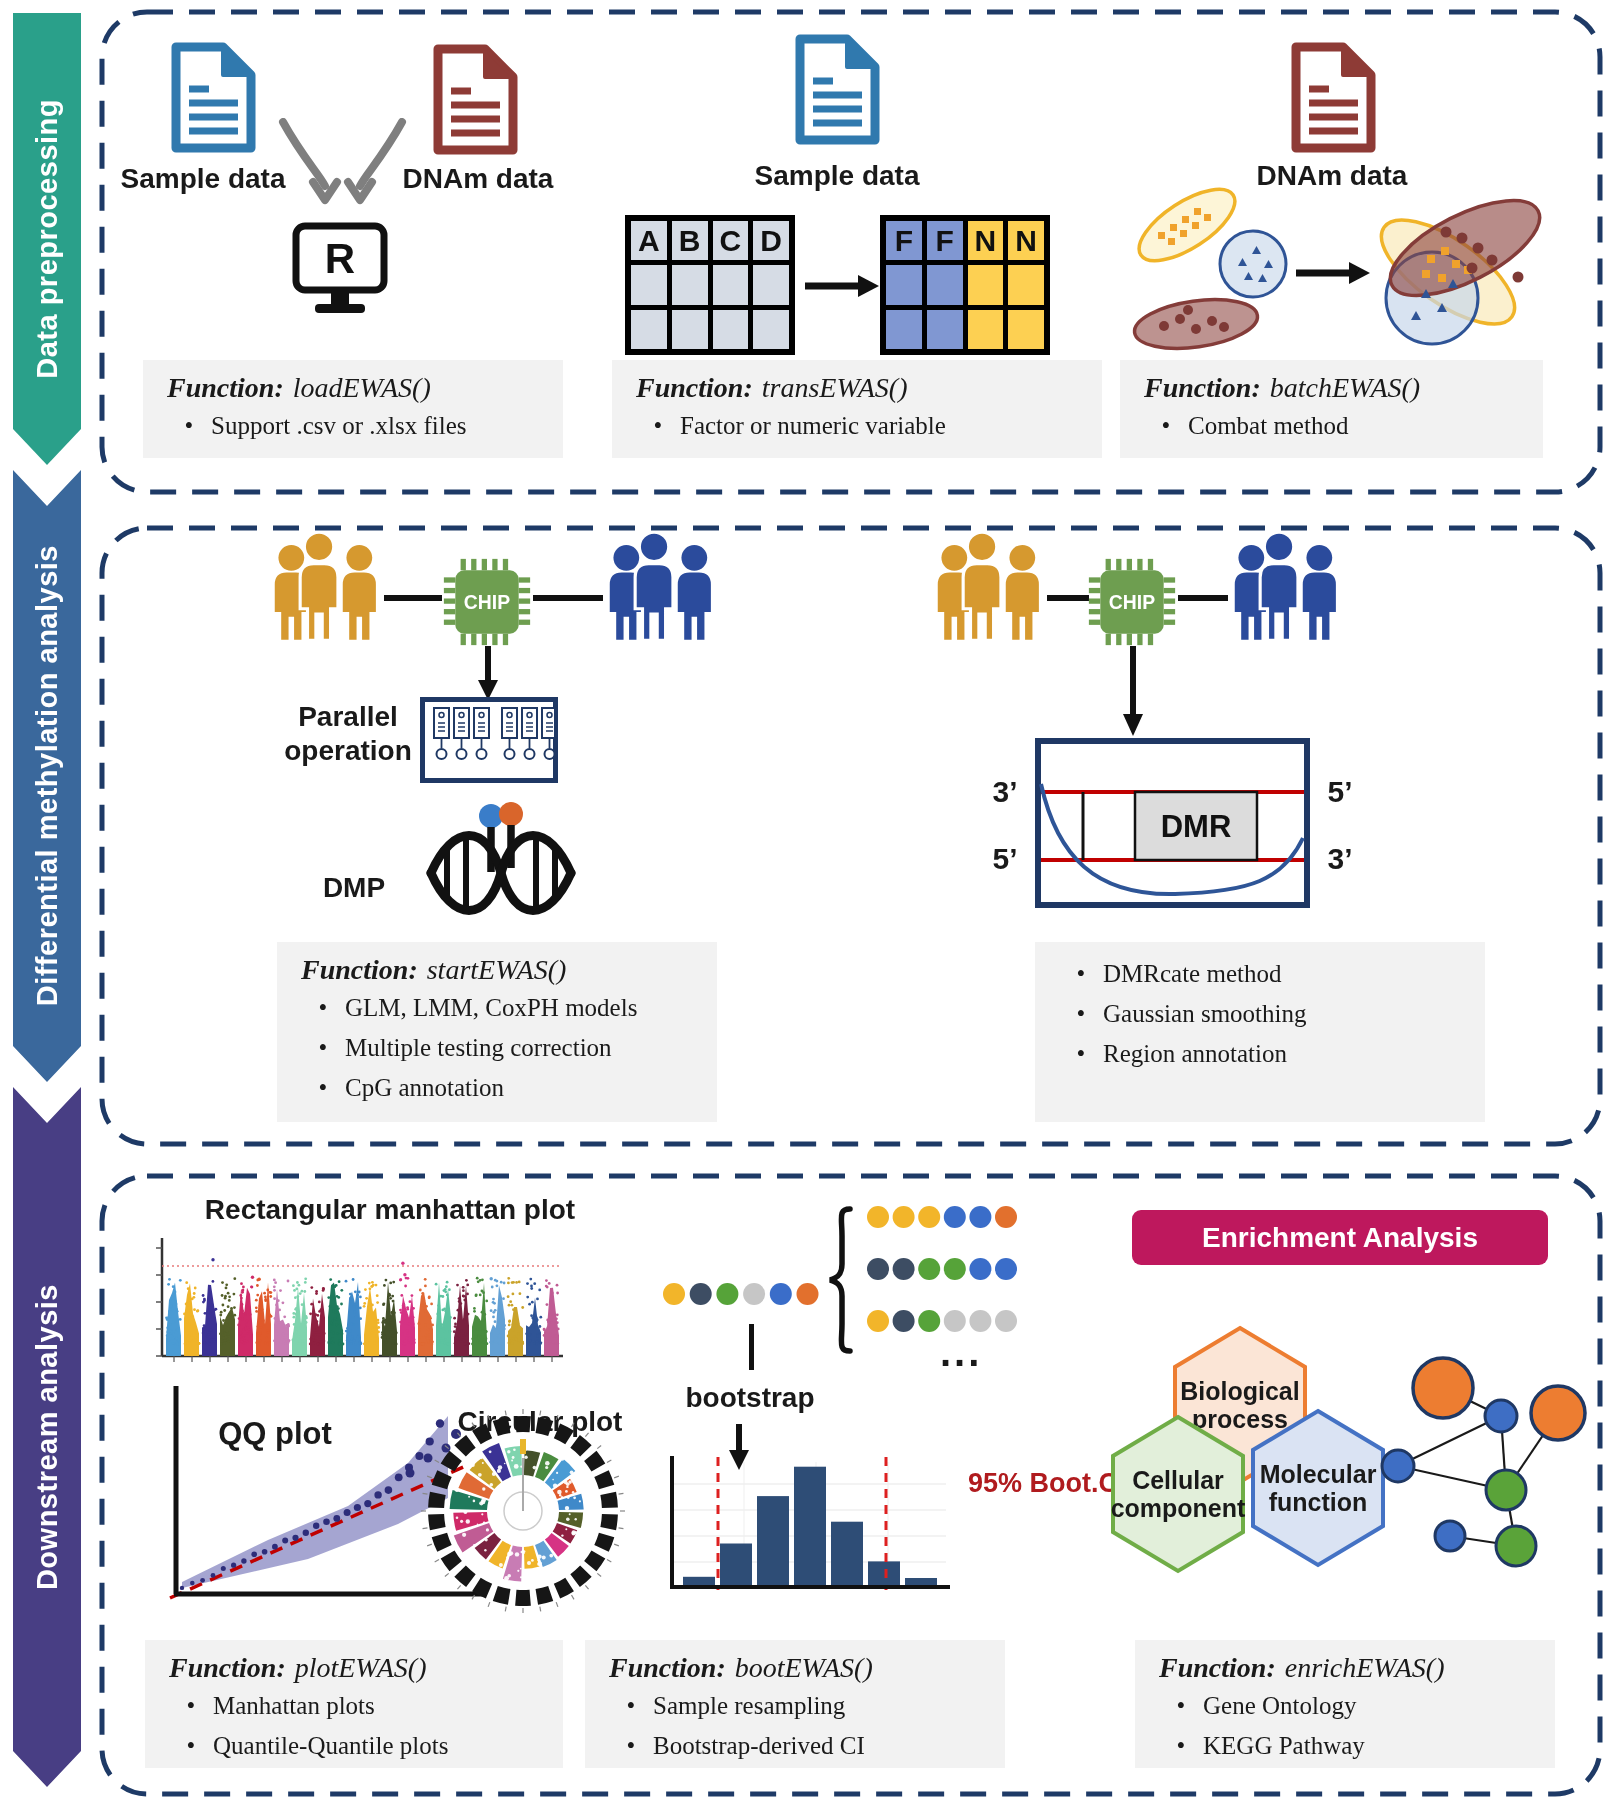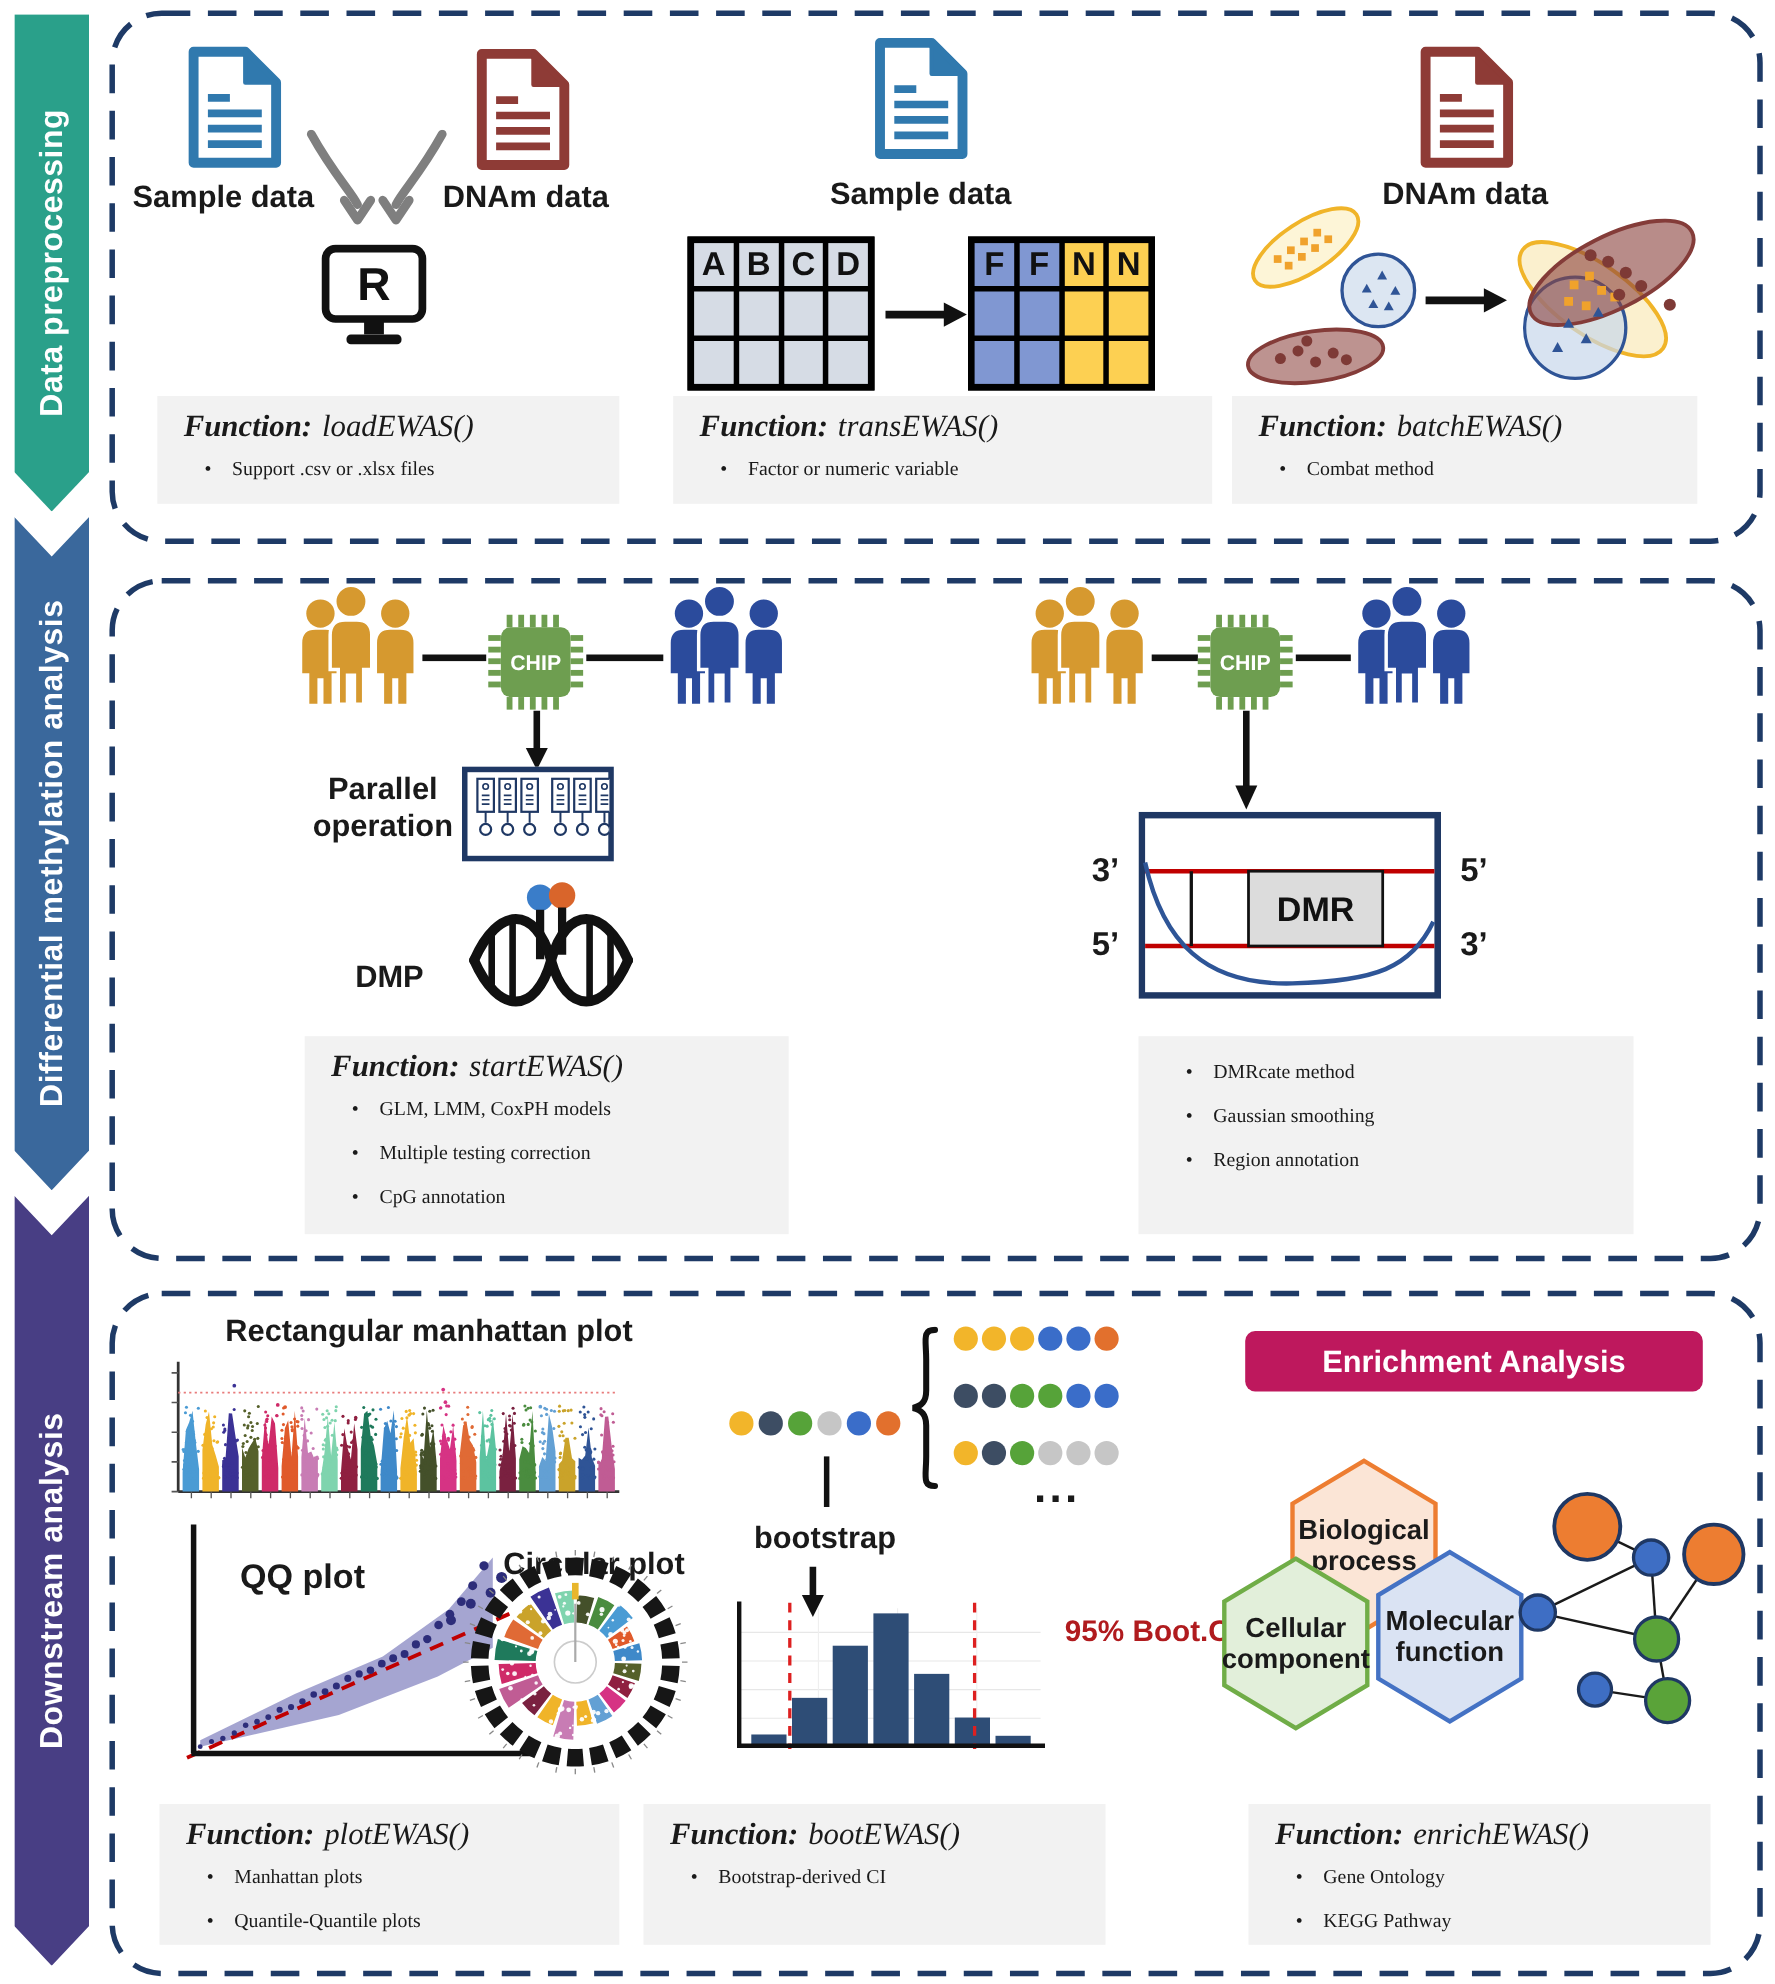--- a/index.html
+++ b/index.html
@@ -7,21 +7,21 @@
           font-family:"Liberation Sans","DejaVu Sans",sans-serif;color:#1a1a1a;}
   .abs{position:absolute;}
   .banner{position:absolute;left:13px;width:68px;display:flex;align-items:center;justify-content:center;}
   .banner-first{clip-path:polygon(0 0,100% 0,100% calc(100% - 36px),50% 100%,0 calc(100% - 36px));}
   .banner-next{clip-path:polygon(0 0,50% 36px,100% 0,100% calc(100% - 36px),50% 100%,0 calc(100% - 36px));}
   .vlabel{writing-mode:vertical-rl;transform:rotate(180deg);color:#fff;font-weight:bold;font-size:29px;letter-spacing:.5px;white-space:nowrap;}
   .fn-box{position:absolute;background:#f2f2f2;padding:12px 0 0 24px;box-sizing:border-box;font-family:Liberation Serif, serif;}
   .fn-title{font-size:28px;font-style:italic;height:34px;line-height:32px;white-space:nowrap;}
   .fn-label{font-weight:bold;}
   .fn-name{font-weight:normal;margin-left:9px;}
-  .bullet{font-size:18px;line-height:40px;display:flex;white-space:nowrap;}
+  .bullet{font-size:25px;line-height:40px;display:flex;white-space:nowrap;}
   .bullet::before{content:"•";width:44px;text-align:center;flex:0 0 44px;}
   .lbl{position:absolute;font-weight:bold;font-size:28px;text-align:center;}
   .prime{position:absolute;font-weight:bold;font-size:30px;width:44px;text-align:center;}
   .tbl{position:absolute;display:grid;grid-template-columns:repeat(4,1fr);grid-template-rows:repeat(3,1fr);
        gap:5px;background:#000;border:6px solid #000;box-sizing:border-box;}
   .tbl .cell{display:flex;align-items:center;justify-content:center;font-weight:bold;font-size:30px;color:#111;}
   .cell-gray{background:#d6dce5;} .cell-blue{background:#8097d2;} .cell-yellow{background:#fdd052;}
   .hex{position:absolute;width:140px;height:160px;}
   .hex-label{position:absolute;inset:0;display:flex;align-items:center;justify-content:center;
              text-align:center;font-weight:bold;font-size:25px;line-height:1.12;padding:0 16px;}
@@ -1540,20 +1540,21 @@
       <line x1="60" y1="5" x2="60" y2="138" stroke="#dd2020" stroke-width="3" stroke-dasharray="9 7"></line>
       <line x1="228" y1="5" x2="228" y2="138" stroke="#dd2020" stroke-width="3" stroke-dasharray="9 7"></line>
       <line x1="14" y1="4" x2="14" y2="135" stroke="#111" stroke-width="4"></line>
       <line x1="12" y1="135" x2="292" y2="135" stroke="#111" stroke-width="4"></line>
     </svg>
   <div class="ci-label" style="left:968px;top:1468px;">95% Boot.CI</div>
   <div class="fn-box" style="left:585px;top:1640px;width:420px;height:128px;">
     <div class="fn-title">
       <span class="fn-label">Function:</span><span class="fn-name">bootEWAS()</span>
     </div>
+    <div class="bullet">Sample resampling</div>
     <div class="bullet">Bootstrap-derived CI</div>
   </div>
 
   <div class="enrich-header" style="left:1132px;top:1210px;width:416px;height:55px;">
     <span>Enrichment Analysis</span>
   </div>
   <div class="hex" style="left:1170px;top:1325px;">
     <svg width="140" height="160">
         <polygon points="70,3 135,42 135,118 70,157 5,118 5,42" fill="#fbe5d6" stroke="#ed7d31" stroke-width="4"></polygon>
       </svg>

